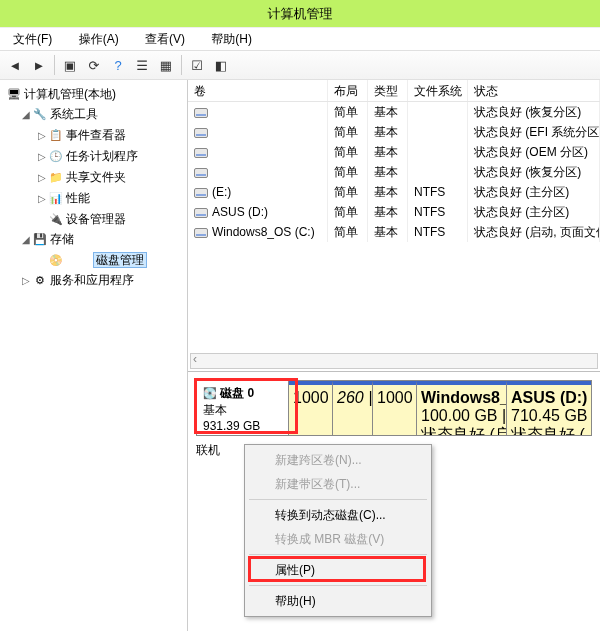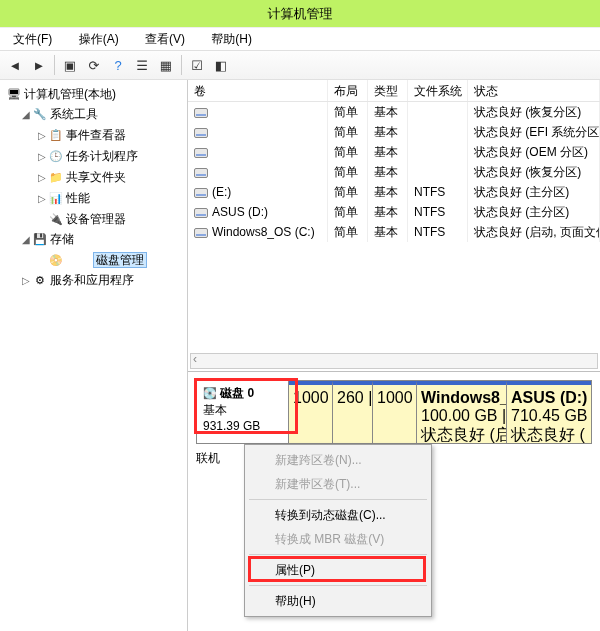--- a/index.html
+++ b/index.html
@@ -267,30 +267,30 @@
             <div class="col-layout">简单</div>
             <div class="col-type">基本</div>
             <div class="col-fs">NTFS</div>
             <div class="col-status">状态良好 (启动, 页面文件,</div>
           </div>
         </div>
       <div class="scroll-hint"></div>
     </div>
 
     <div class="disk-map">
-      <div class="disk-block" style="height:64px;">
+      <div class="disk-block" style="height:56px;">
         <div class="disk-header">
           <span class="hd-icon">💽</span>
           <b>磁盘 0</b><br>
           <span>基本</span><br>
           <span>931.39 GB</span>
         </div>
         <div id="partitions" style="display:flex;flex:1;">
             <div class="part" style="width: 44px;">1000 |</div>
-            <div class="part" style="width: 32px;">260 |</div>
+            <div class="part" style="width: 32px; font-style: italic;">260 |</div>
             <div class="part" style="width: 44px;">1000 |</div>
             <div class="part" style="width: 90px;"><b>Windows8_</b><br>100.00 GB |<br>状态良好 (启</div>
             <div class="part" style="width: 84px;"><b>ASUS  (D:)</b><br>710.45 GB<br>状态良好 (</div>
           </div>
       </div>
       <div class="status-line">
         <span>联机</span>
       </div>
 
       <div class="highlight-red" style="left:6px;top:6px;width:104px;height:56px;"></div>

